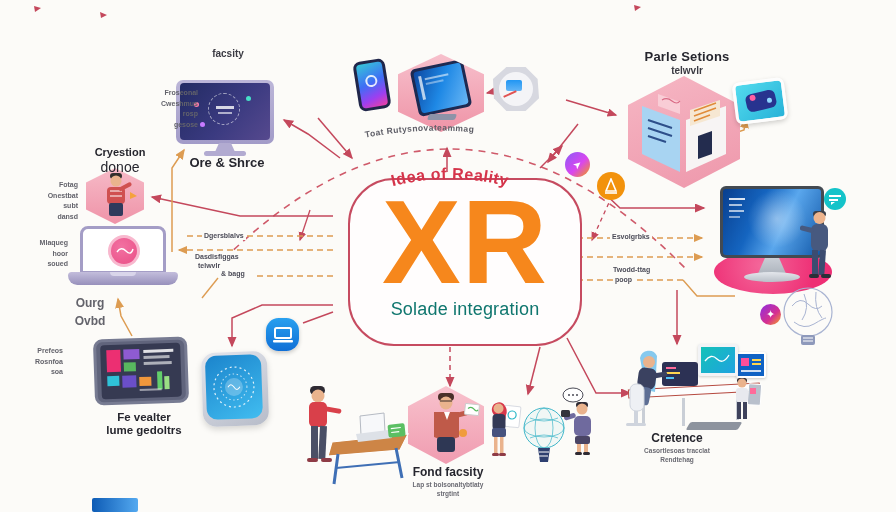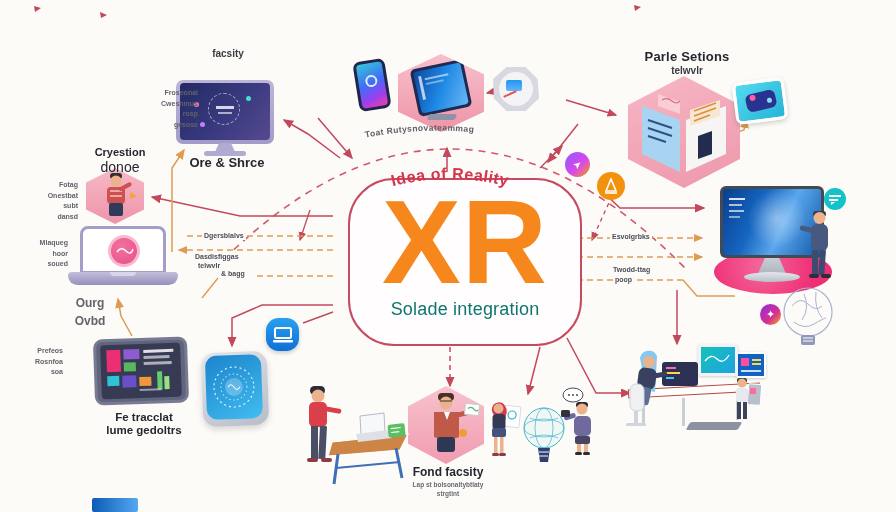--- a/index.html
+++ b/index.html
@@ -390,30 +390,35 @@
   </div>
   <div class="lbl ctr cap" style="left:172px;top:156px;width:110px;">Ore &amp; Shrce</div>
 
 
   <div class="lbl ctr" style="left:622px;top:50px;width:130px;">
     <div class="t1">Parle Setions</div>
     <div class="t2">telwvlr</div>
   </div>
 
 
+  <div class="lbl ctr" style="left:618px;top:432px;width:118px;">
+    <div class="t1b">Cretence</div>
+    <div class="sub">Casortlesoas tracclat</div>
+    <div class="sub">Rendtehag</div>
+  </div>
 
   <div class="lbl ctr" style="left:394px;top:466px;width:108px;">
     <div class="t1b">Fond facsity</div>
     <div class="sub">Lap st bolsonaltybtlaty</div>
     <div class="sub">strgtint</div>
   </div>
 
 
   <div class="lbl ctr" style="left:98px;top:411px;width:92px;">
-    <div style="font-size:11.5px;font-weight:700;">Fe tracclat</div>
+    <div style="font-size:11.5px;font-weight:700;">Fe vealter</div>
     <div style="font-size:11.5px;font-weight:700;">lume gedoltrs</div>
   </div>
   <div class="lbl note" style="left:8px;top:346px;width:55px;text-align:right;">
     <span style="display:block">Prefeos</span>
     <span style="display:block">Rosnfoa</span>
     <span style="display:block">soa</span>
   </div>
 
   <div class="lbl ctr" style="left:84px;top:146px;width:72px;">
     <div style="font-size:11px;font-weight:700;">Cryestion</div>

